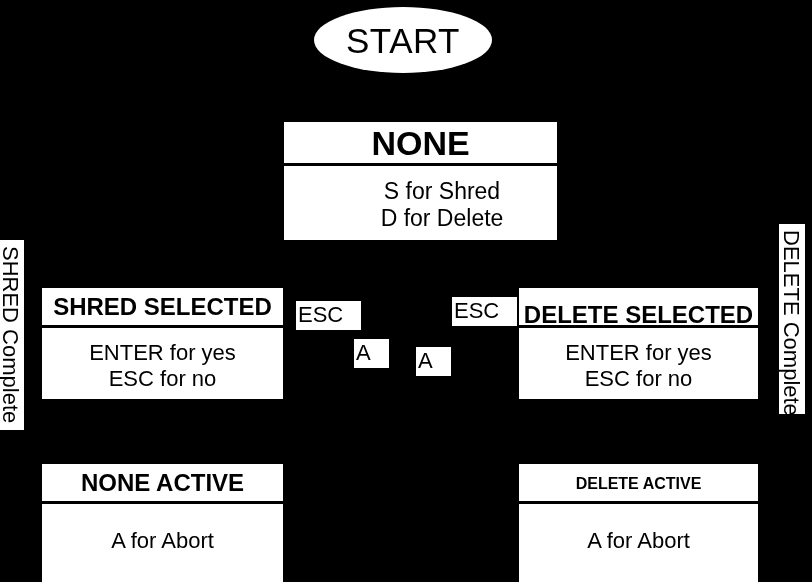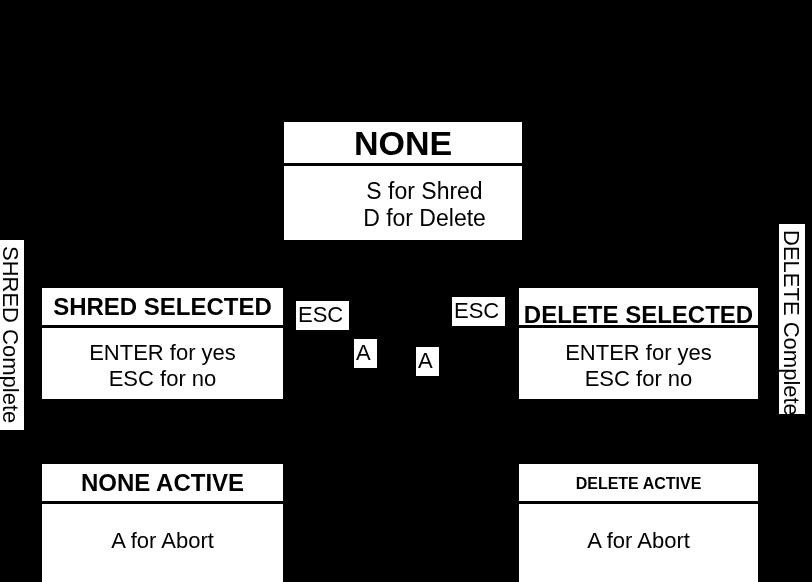--- a/index.html
+++ b/index.html
@@ -62,21 +62,21 @@
     justify-content: flex-start;
     box-sizing: border-box;
   }
   .state-body .line {
     display: block;
     line-height: 1.18;
     white-space: nowrap;
   }
 
   
-  #state-none { left: 284px; top: 122px; width: 238px; height: 118px; }
+  #state-none { left: 284px; top: 122px; width: 273px; height: 118px; }
   #state-none .state-title { height: 44px; font-size: 34px; padding-top: 2px; }
   #state-none .state-body { font-size: 23px; padding-top: 12px; padding-left: 43px; }
 
   
   #state-shred-selected { left: 42px; top: 288px; width: 241px; height: 111px; }
   #state-shred-selected .state-title { height: 40px; font-size: 24px; padding-top: 1px; }
   #state-shred-selected .state-body { font-size: 22px; padding-top: 12px; }
 
   
   #state-delete-selected { left: 519px; top: 288px; width: 239px; height: 111px; }
@@ -93,21 +93,21 @@
   #state-delete-active .state-title { height: 40px; font-size: 16px; padding-top: 3px; }
   #state-delete-active .state-body { font-size: 22px; padding-top: 24px; }
 
   
   .edge-label {
     position: absolute;
     background: #ffffff;
     color: #000000;
     font-size: 22px;
     line-height: 1.0;
-    padding: 3px 6px 4px 2px;
+    padding: 3px 18px 4px 2px;
     white-space: nowrap;
     box-sizing: border-box;
   }
 
   
   .side-label {
     position: absolute;
     background: #ffffff;
     color: #000000;
     box-sizing: border-box;
@@ -158,20 +158,23 @@
       <path d="M639 399 L639 464"></path>
       <path d="M283 320 L355 320"></path>
       <path d="M519 320 L455 320"></path>
       <path d="M283 500 L362 500 L362 352"></path>
       <path d="M519 500 L424 500 L424 360"></path>
       <path d="M24 335 L42 335"></path>
       <path d="M758 320 L779 320"></path>
     </g>
   </svg>
 
+  <div class="start-node" id="start-node" style="left:314px; top:7px; width:178px; height:66px;">
+    <span class="start-label">START</span>
+  </div>
 
   <div class="state-box" id="state-none">
     <div class="state-title">NONE</div>
     <div class="state-body">
       <span class="line">S for Shred</span>
       <span class="line">D for Delete</span>
     </div>
   </div>
 
   <div class="state-box" id="state-shred-selected">

